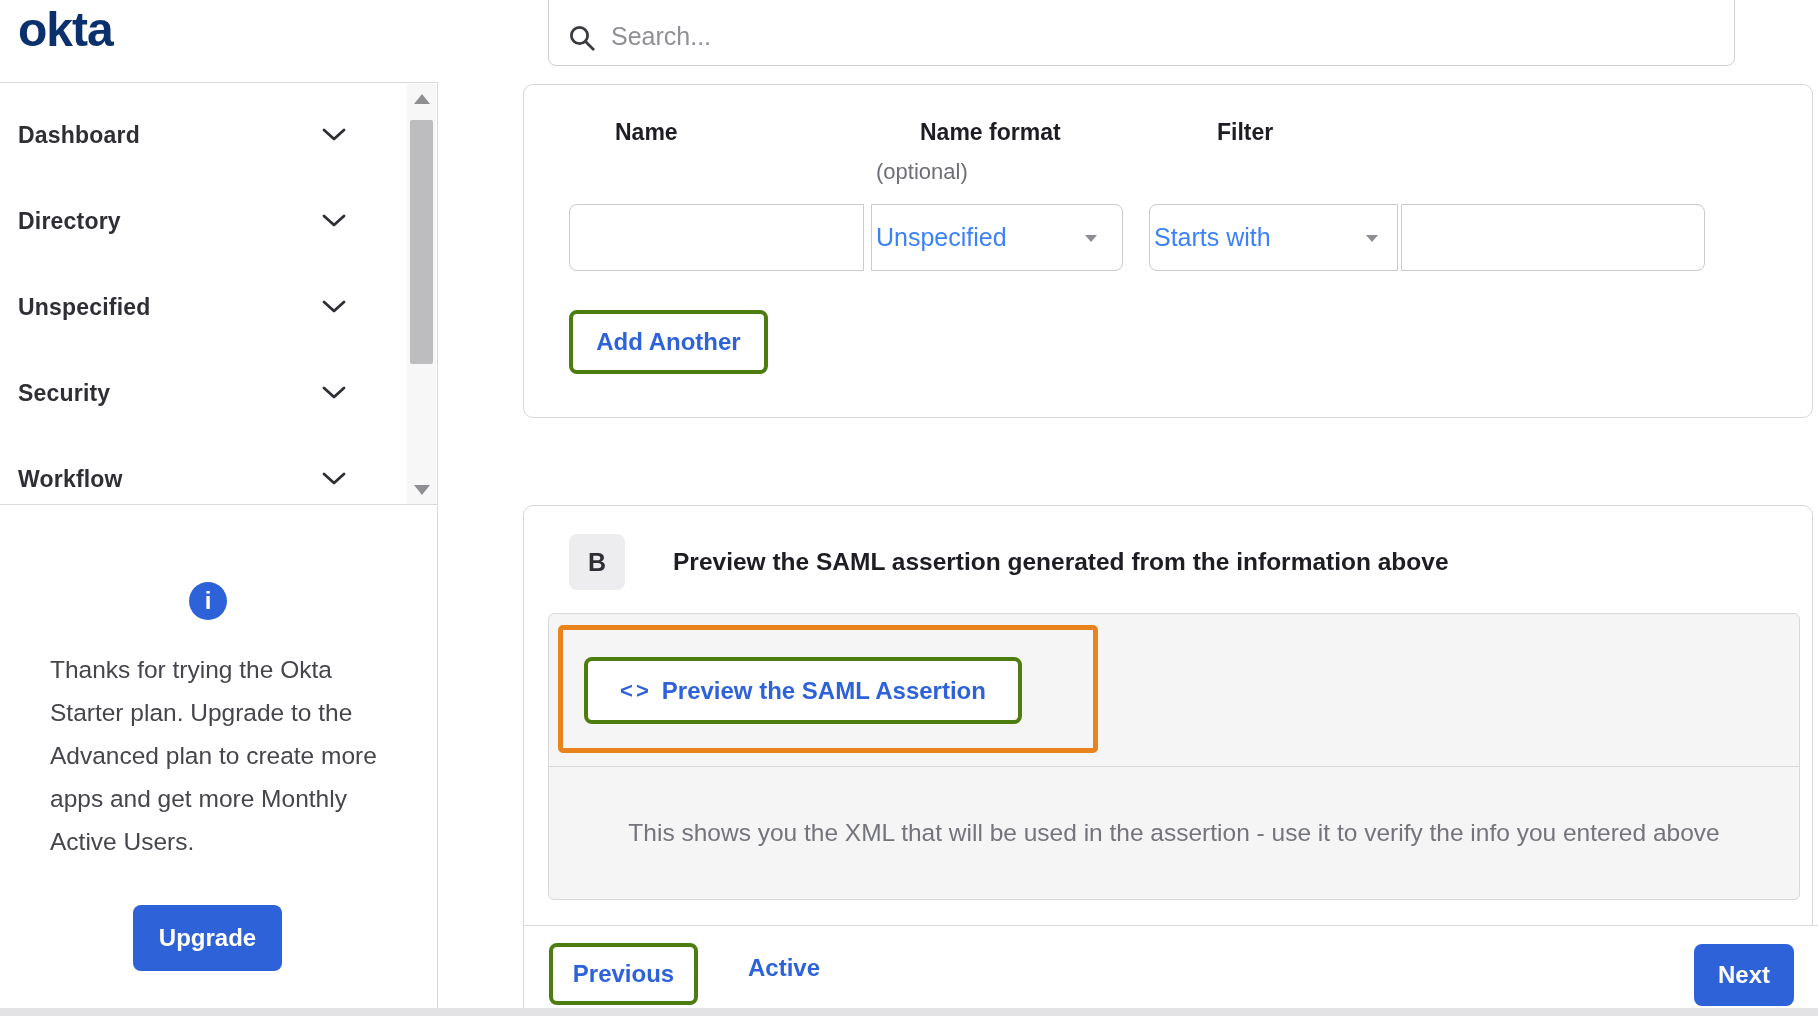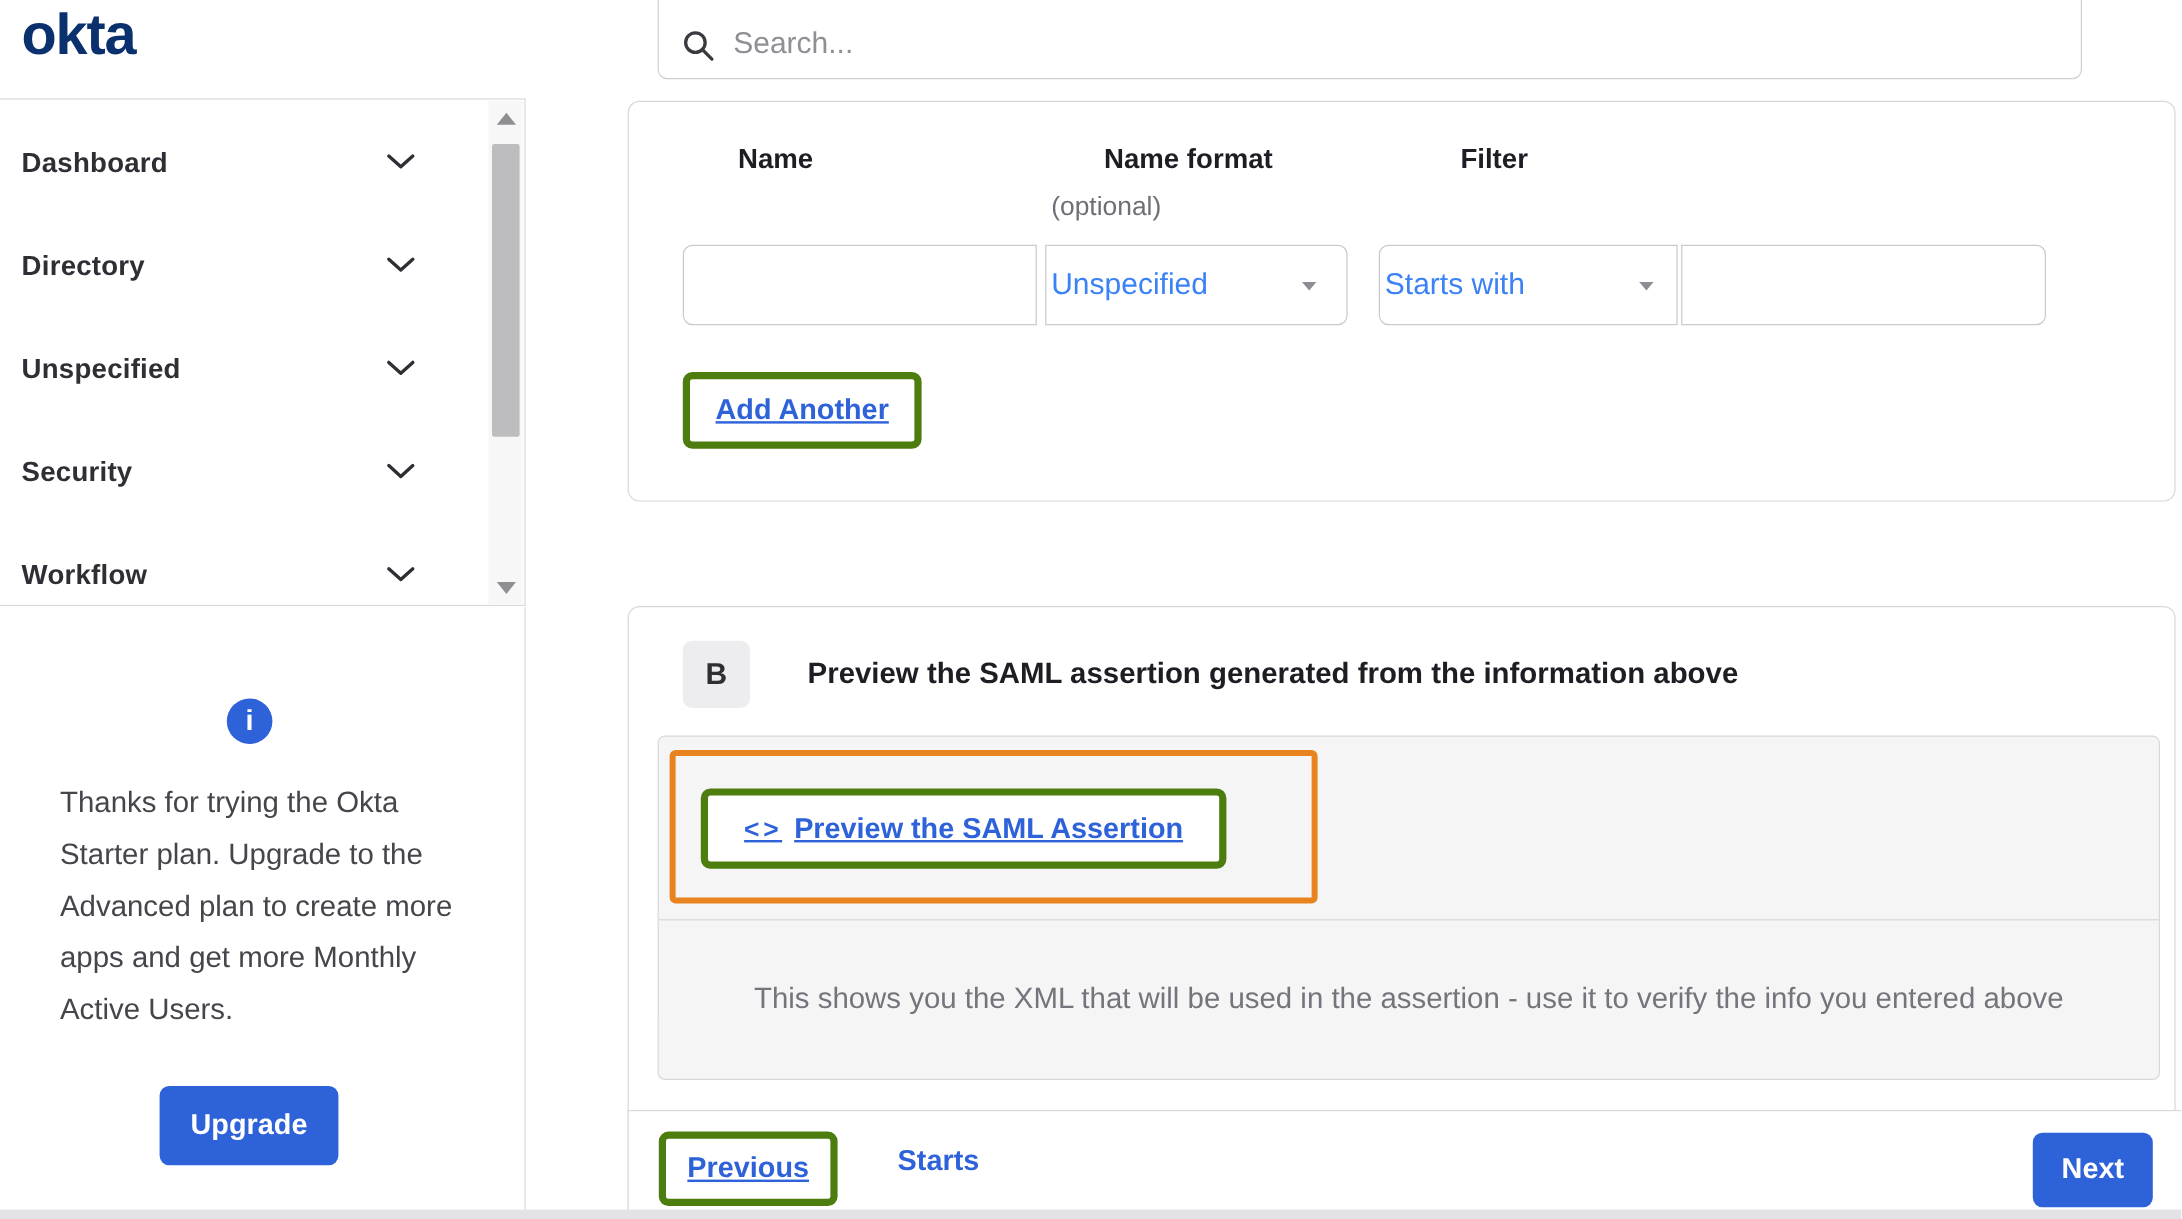--- a/index.html
+++ b/index.html
@@ -40,22 +40,22 @@
   
   .card { position:absolute; background:#fff; border:1px solid #d7d7db; border-radius:10px; }
   .card-a { left:523px; top:84px; width:1290px; height:334px; }
   .col-label { position:absolute; font-size:23px; font-weight:700; color:#1d1d23;margin-left:44px; }
   .col-note { position:absolute; font-size:22px; color:#6e6e76; }
   .text-input { position:absolute; top:119px; height:67px; border:1px solid #c9c9cf; background:#fff; outline:none;
     font-size:25px; color:#3d3d44; padding:0 16px; font-family:inherit; }
   .select { position:absolute; top:119px; height:67px; border:1px solid #c9c9cf; background:#fff; display:flex; align-items:center;
     font-size:25px; color:#3b82f6; padding:0 44px 0 4px; cursor:pointer; }
   .select .caret { position:absolute; top:50%; margin-top:-4px; }
-  .outline-btn { border:6px solid #4d7c0f; background:#fff; color:#2e62d9; font-weight:700; font-size:24px; border-radius:8px;
-    font-family:inherit; cursor:pointer; display:flex; align-items:center; justify-content:center;text-decoration:underline; }
+  .outline-btn { border:4px solid #4d7c0f; background:#fff; color:#2e62d9; font-weight:700; font-size:24px; border-radius:8px;
+    font-family:inherit; cursor:pointer; display:flex; align-items:center; justify-content:center; }
   .add-another { position:absolute; left:45px; top:225px; width:199px; height:64px; }
 
   
   .card-b { left:523px; top:505px; width:1290px; height:503px; border-radius:10px 10px 0 0; }
   .step-badge { position:absolute; left:45px; top:28px; width:56px; height:56px; background:#ededef; border-radius:8px;
     display:flex; align-items:center; justify-content:center; font-size:25px; font-weight:600; color:#2e2e34; }
   .section-heading { position:absolute; left:149px; top:42px; font-size:24.5px; font-weight:700; color:#1d1d23; }
   .preview-panel { position:absolute; left:24px; top:107px; width:1252px; border:1px solid #d8d8dc; border-radius:6px; background:#f5f5f6; }
   .panel-top { position:relative; height:152px; }
   .highlight-rect { position:absolute; left:9px; top:11px; width:540px; height:128px; border:5px solid #e8831d; border-radius:5px; }
@@ -176,18 +176,18 @@
         </button>
       </div>
       <div class="panel-bottom">
         <span class="hint-text">This shows you the XML that will be used in the assertion - use it to verify the info you entered above</span>
       </div>
     </div>
   </div>
 
   <div class="wizard-footer">
     <button class="outline-btn prev-btn">Previous</button>
-    <a class="cancel-link">Starts</a>
+    <a class="cancel-link">Active</a>
     <button class="next-btn">Next</button>
   </div>
 
   <div class="bottom-strip"></div>
 </div>
 
 </body></html>

